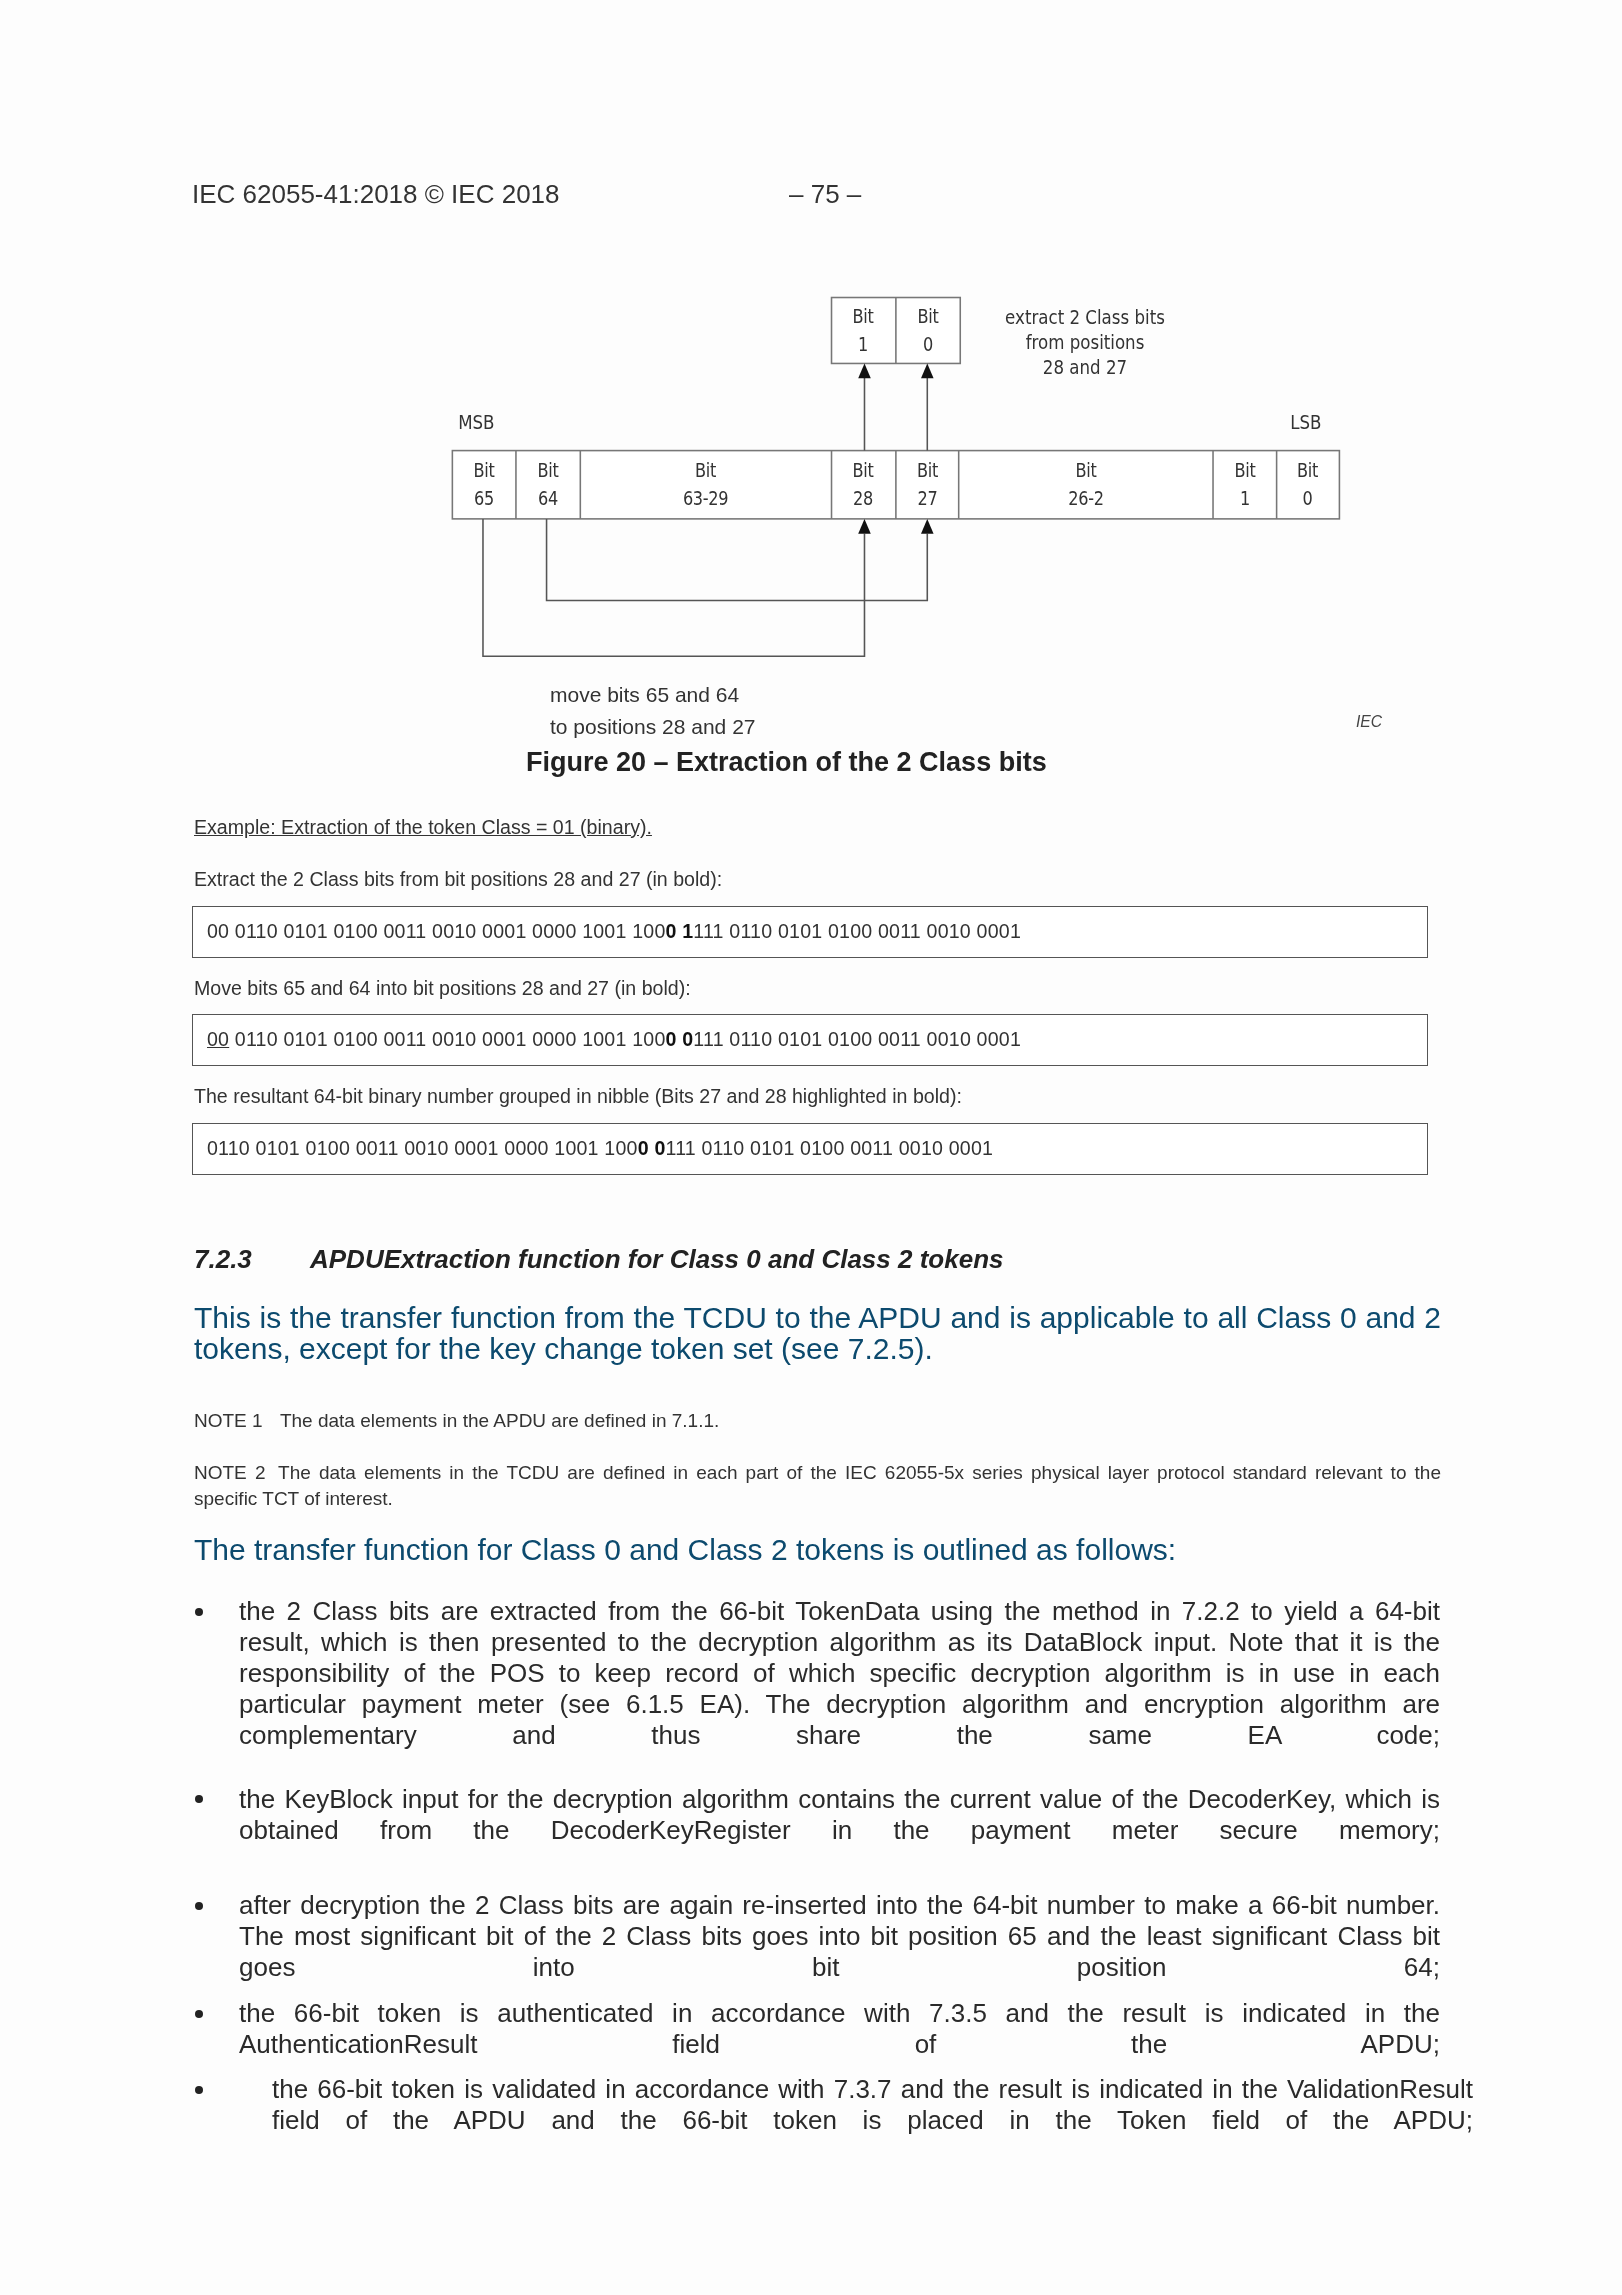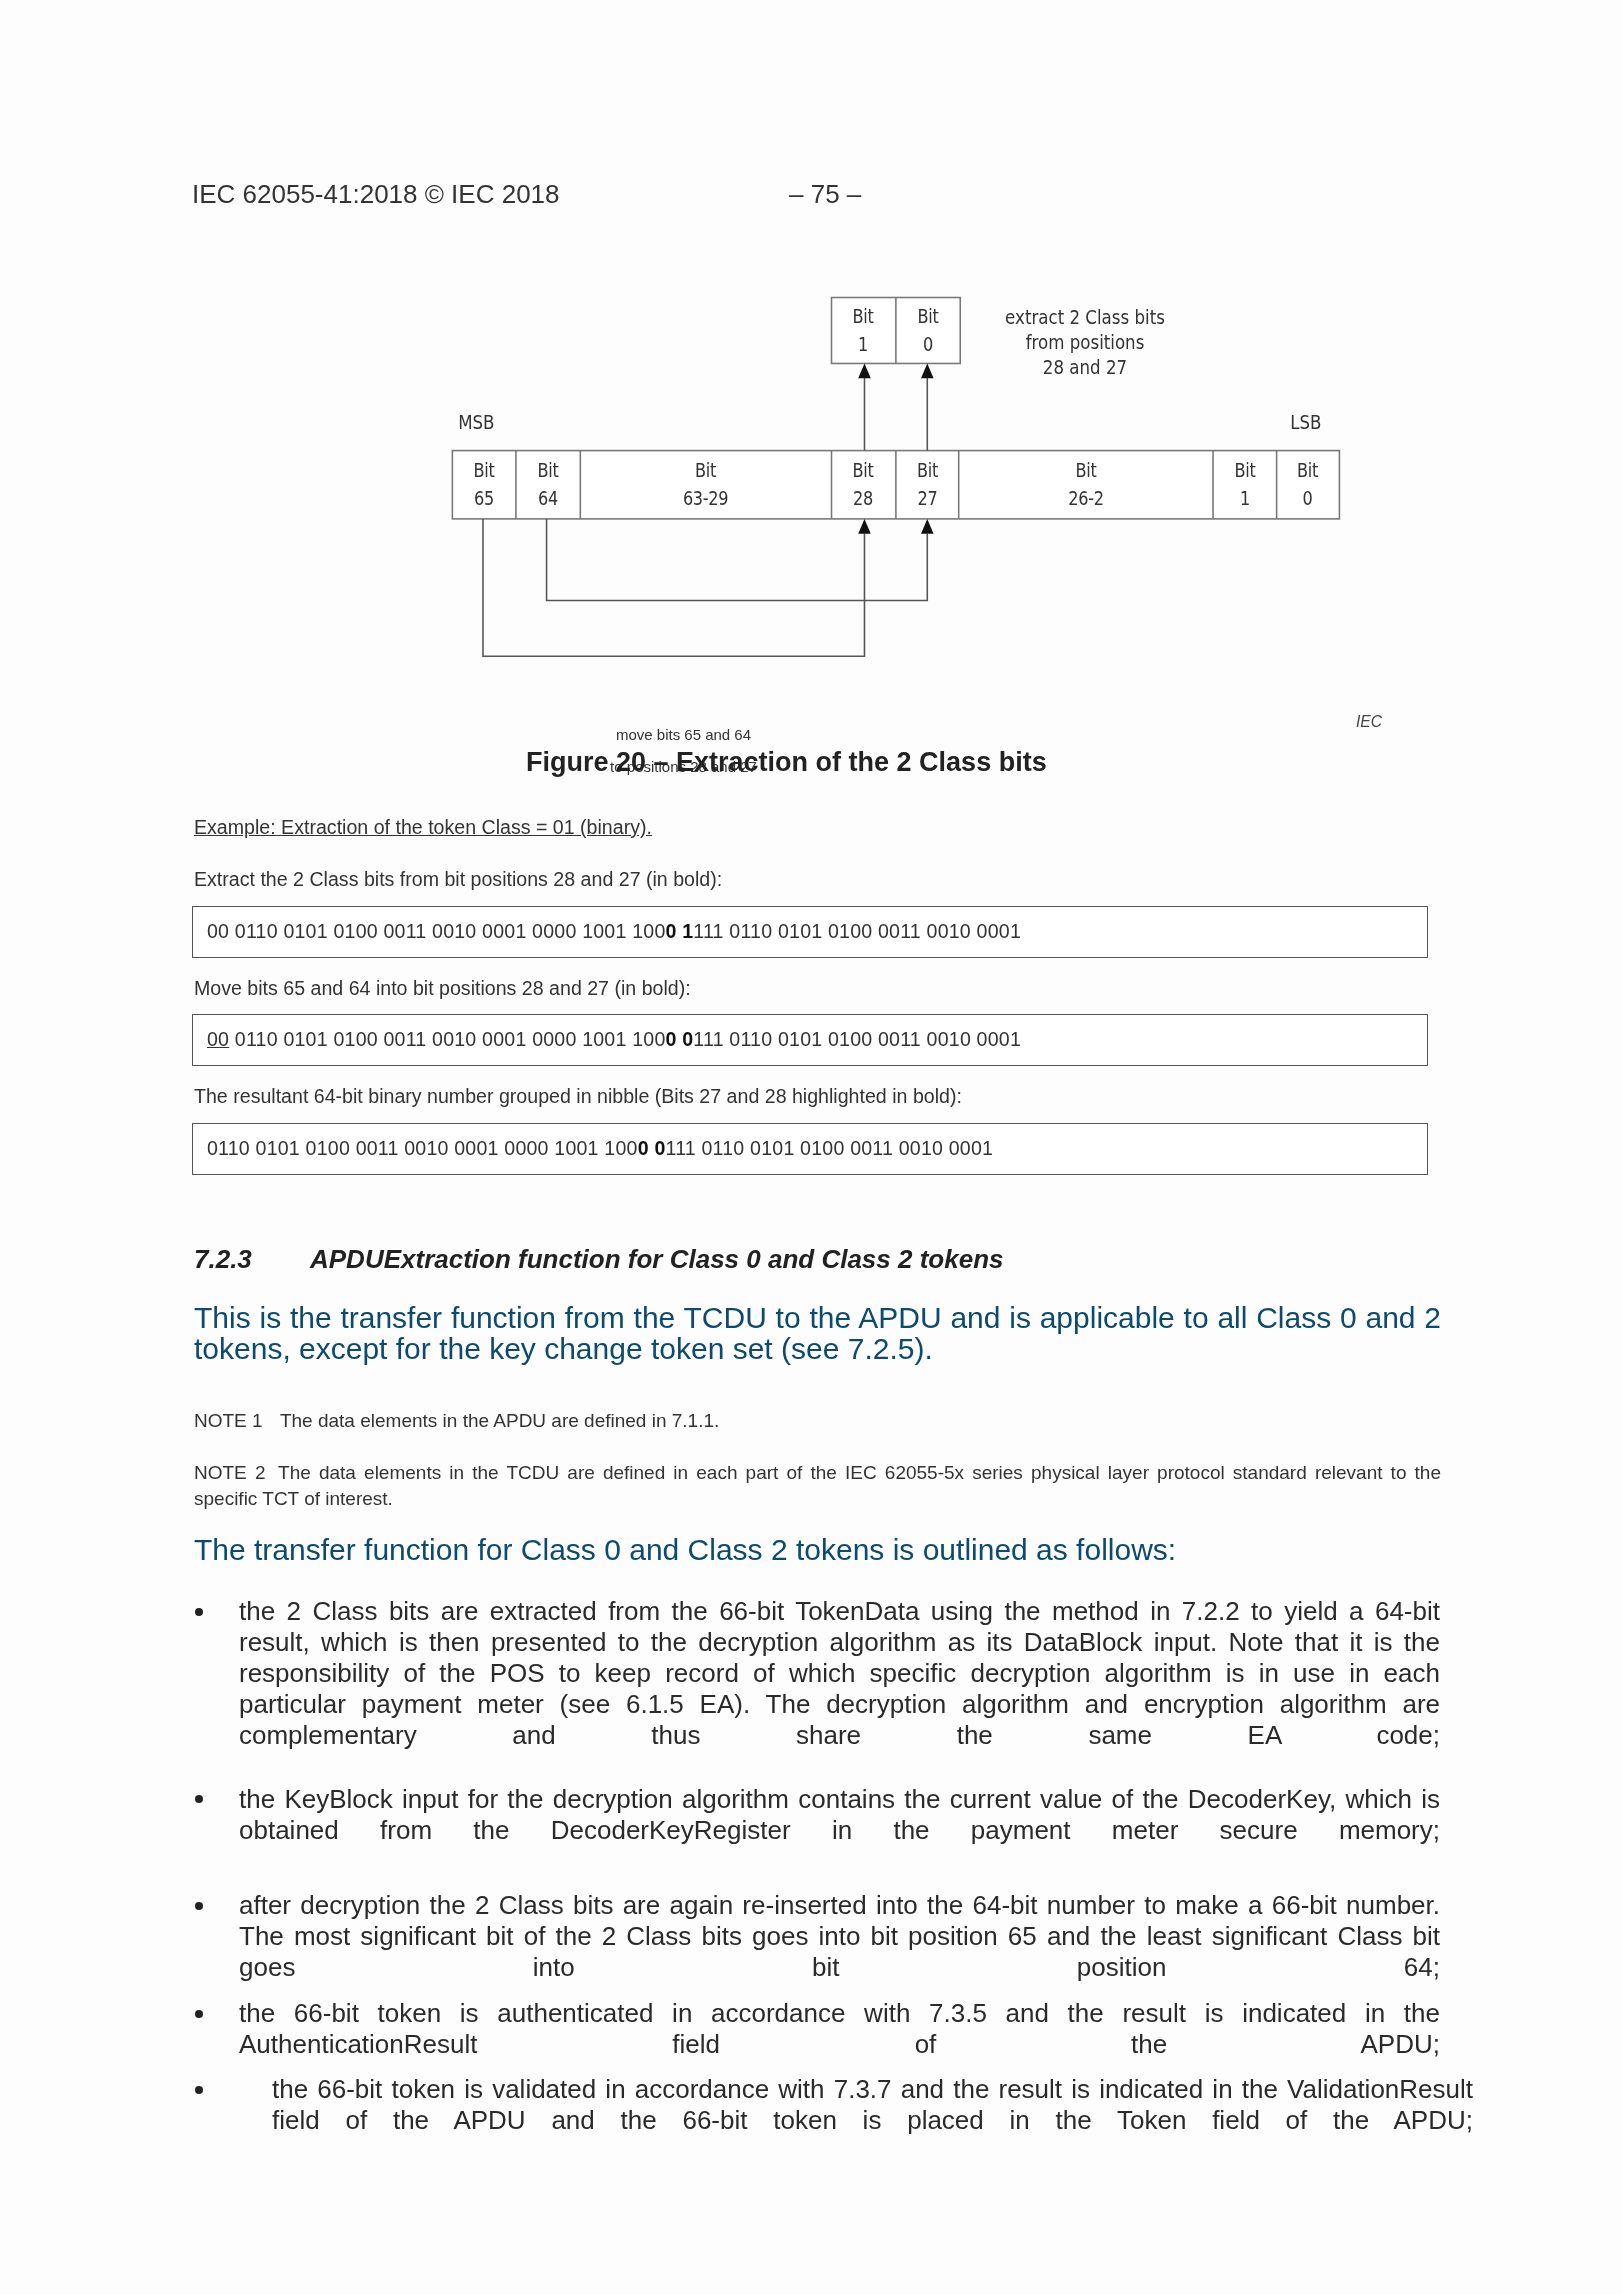--- a/index.html
+++ b/index.html
@@ -6,21 +6,21 @@
   body { width:1623px; height:2295px; background:#fdfdfd; position:relative; overflow:hidden;
          font-family:"Liberation Sans", sans-serif; color:#2a2a2a; }
   .abs { position:absolute; }
   .hdr { font-size:26px; top:155px; white-space:nowrap; color:#333;margin-top:24px; }
   
   .fig-svg { position:absolute; left:0; top:0; }
   .cell { position:absolute; text-align:center; font-family:"DejaVu Sans", sans-serif; font-size:19px;
           line-height:28px; color:#333; letter-spacing:-0.4px; transform:scaleX(0.85); }
   .flabel { position:absolute; text-align:center; font-family:"DejaVu Sans", sans-serif; font-size:19.6px;
             line-height:25px; color:#333; white-space:nowrap; transform:scaleX(0.85); }
-  .move-label { position:absolute; text-align:center; font-size:15px; line-height:32px; color:#333; white-space:nowrap;margin-top:40px; }
+  .move-label { position:absolute; font-size:21px; line-height:32px; color:#333; white-space:nowrap; }
   .iec-tag { font-size:15.7px; font-style:italic; color:#444; }
   .caption { font-size:27px; font-weight:bold; color:#222; white-space:nowrap; }
   .small { font-size:19.6px; color:#333; white-space:nowrap; }
   .bin-box { position:absolute; left:192px; width:1236px; height:52px; border:1.6px solid #555;
              box-sizing:border-box; background:#fff; }
   .bin-text { position:absolute; left:14px; top:13.3px; font-size:19.6px; color:#333; white-space:nowrap; letter-spacing:0.2px; }
   .bin-text b { color:#111; }
   .bin-text u { text-decoration:underline; }
   .h3 { font-size:26px; font-weight:bold; color:#222; white-space:nowrap;font-style:italic; }
   .body { font-size:30px; line-height:31px; color:#0c4a6e; text-align:justify; }

